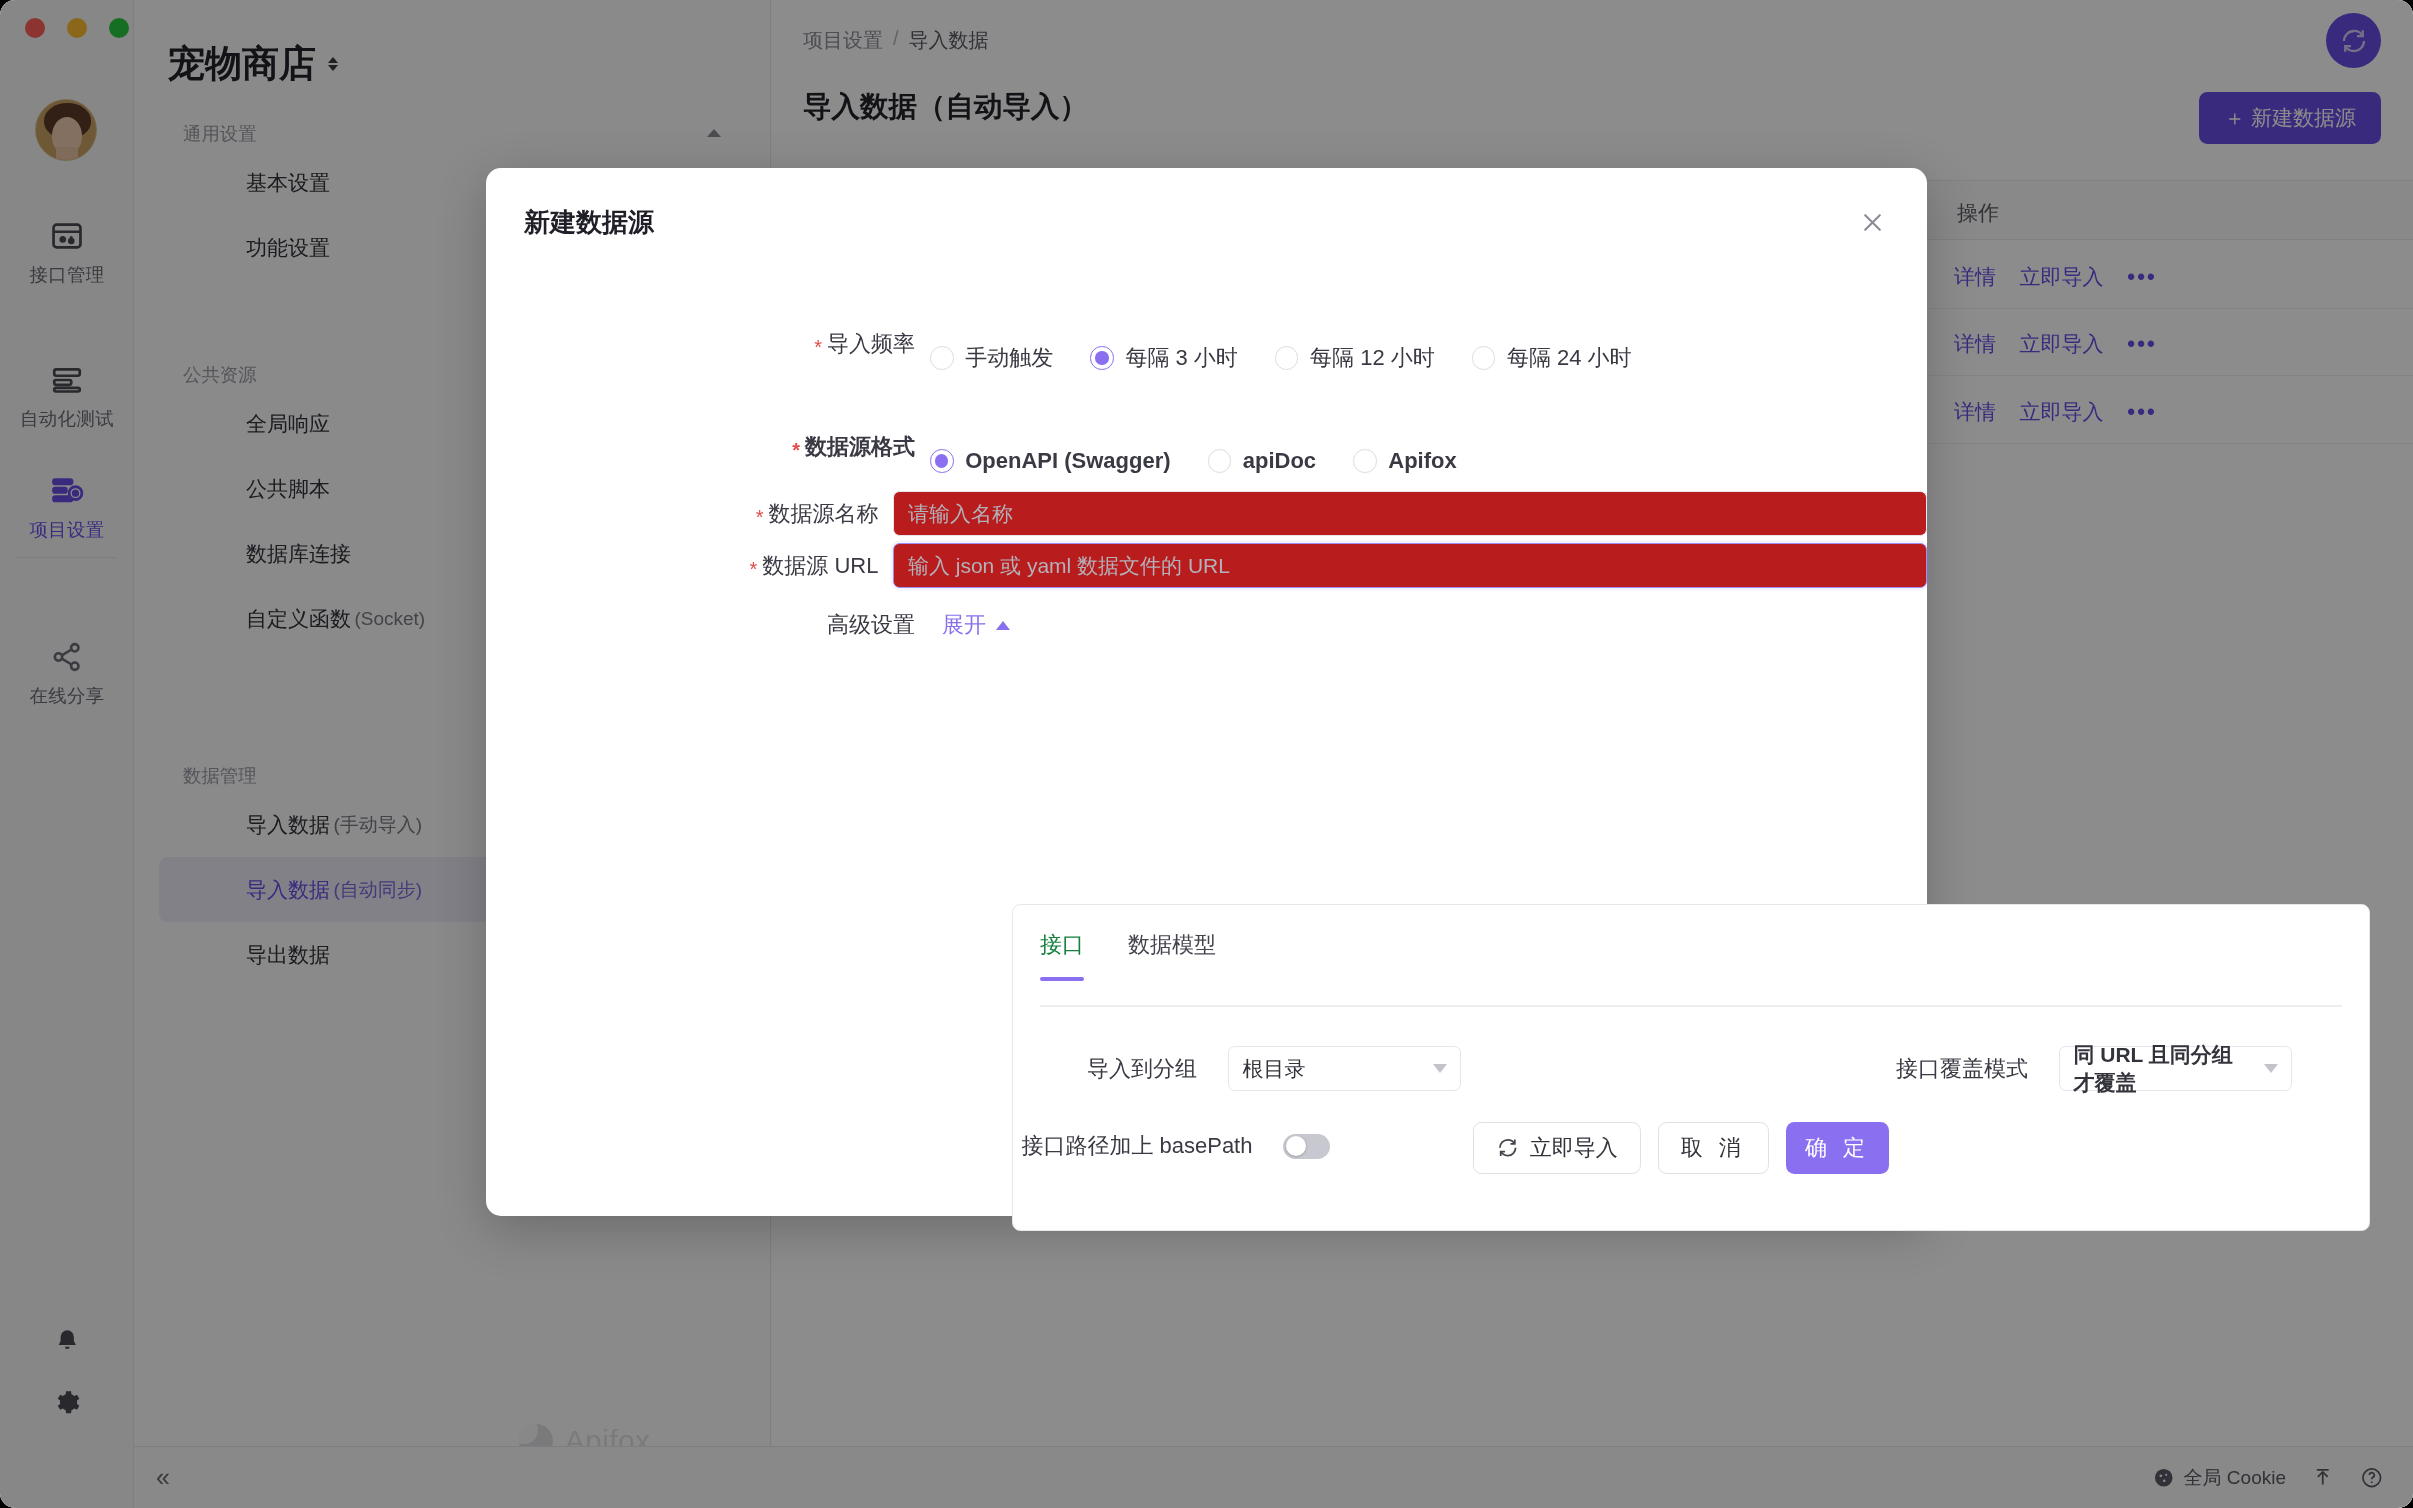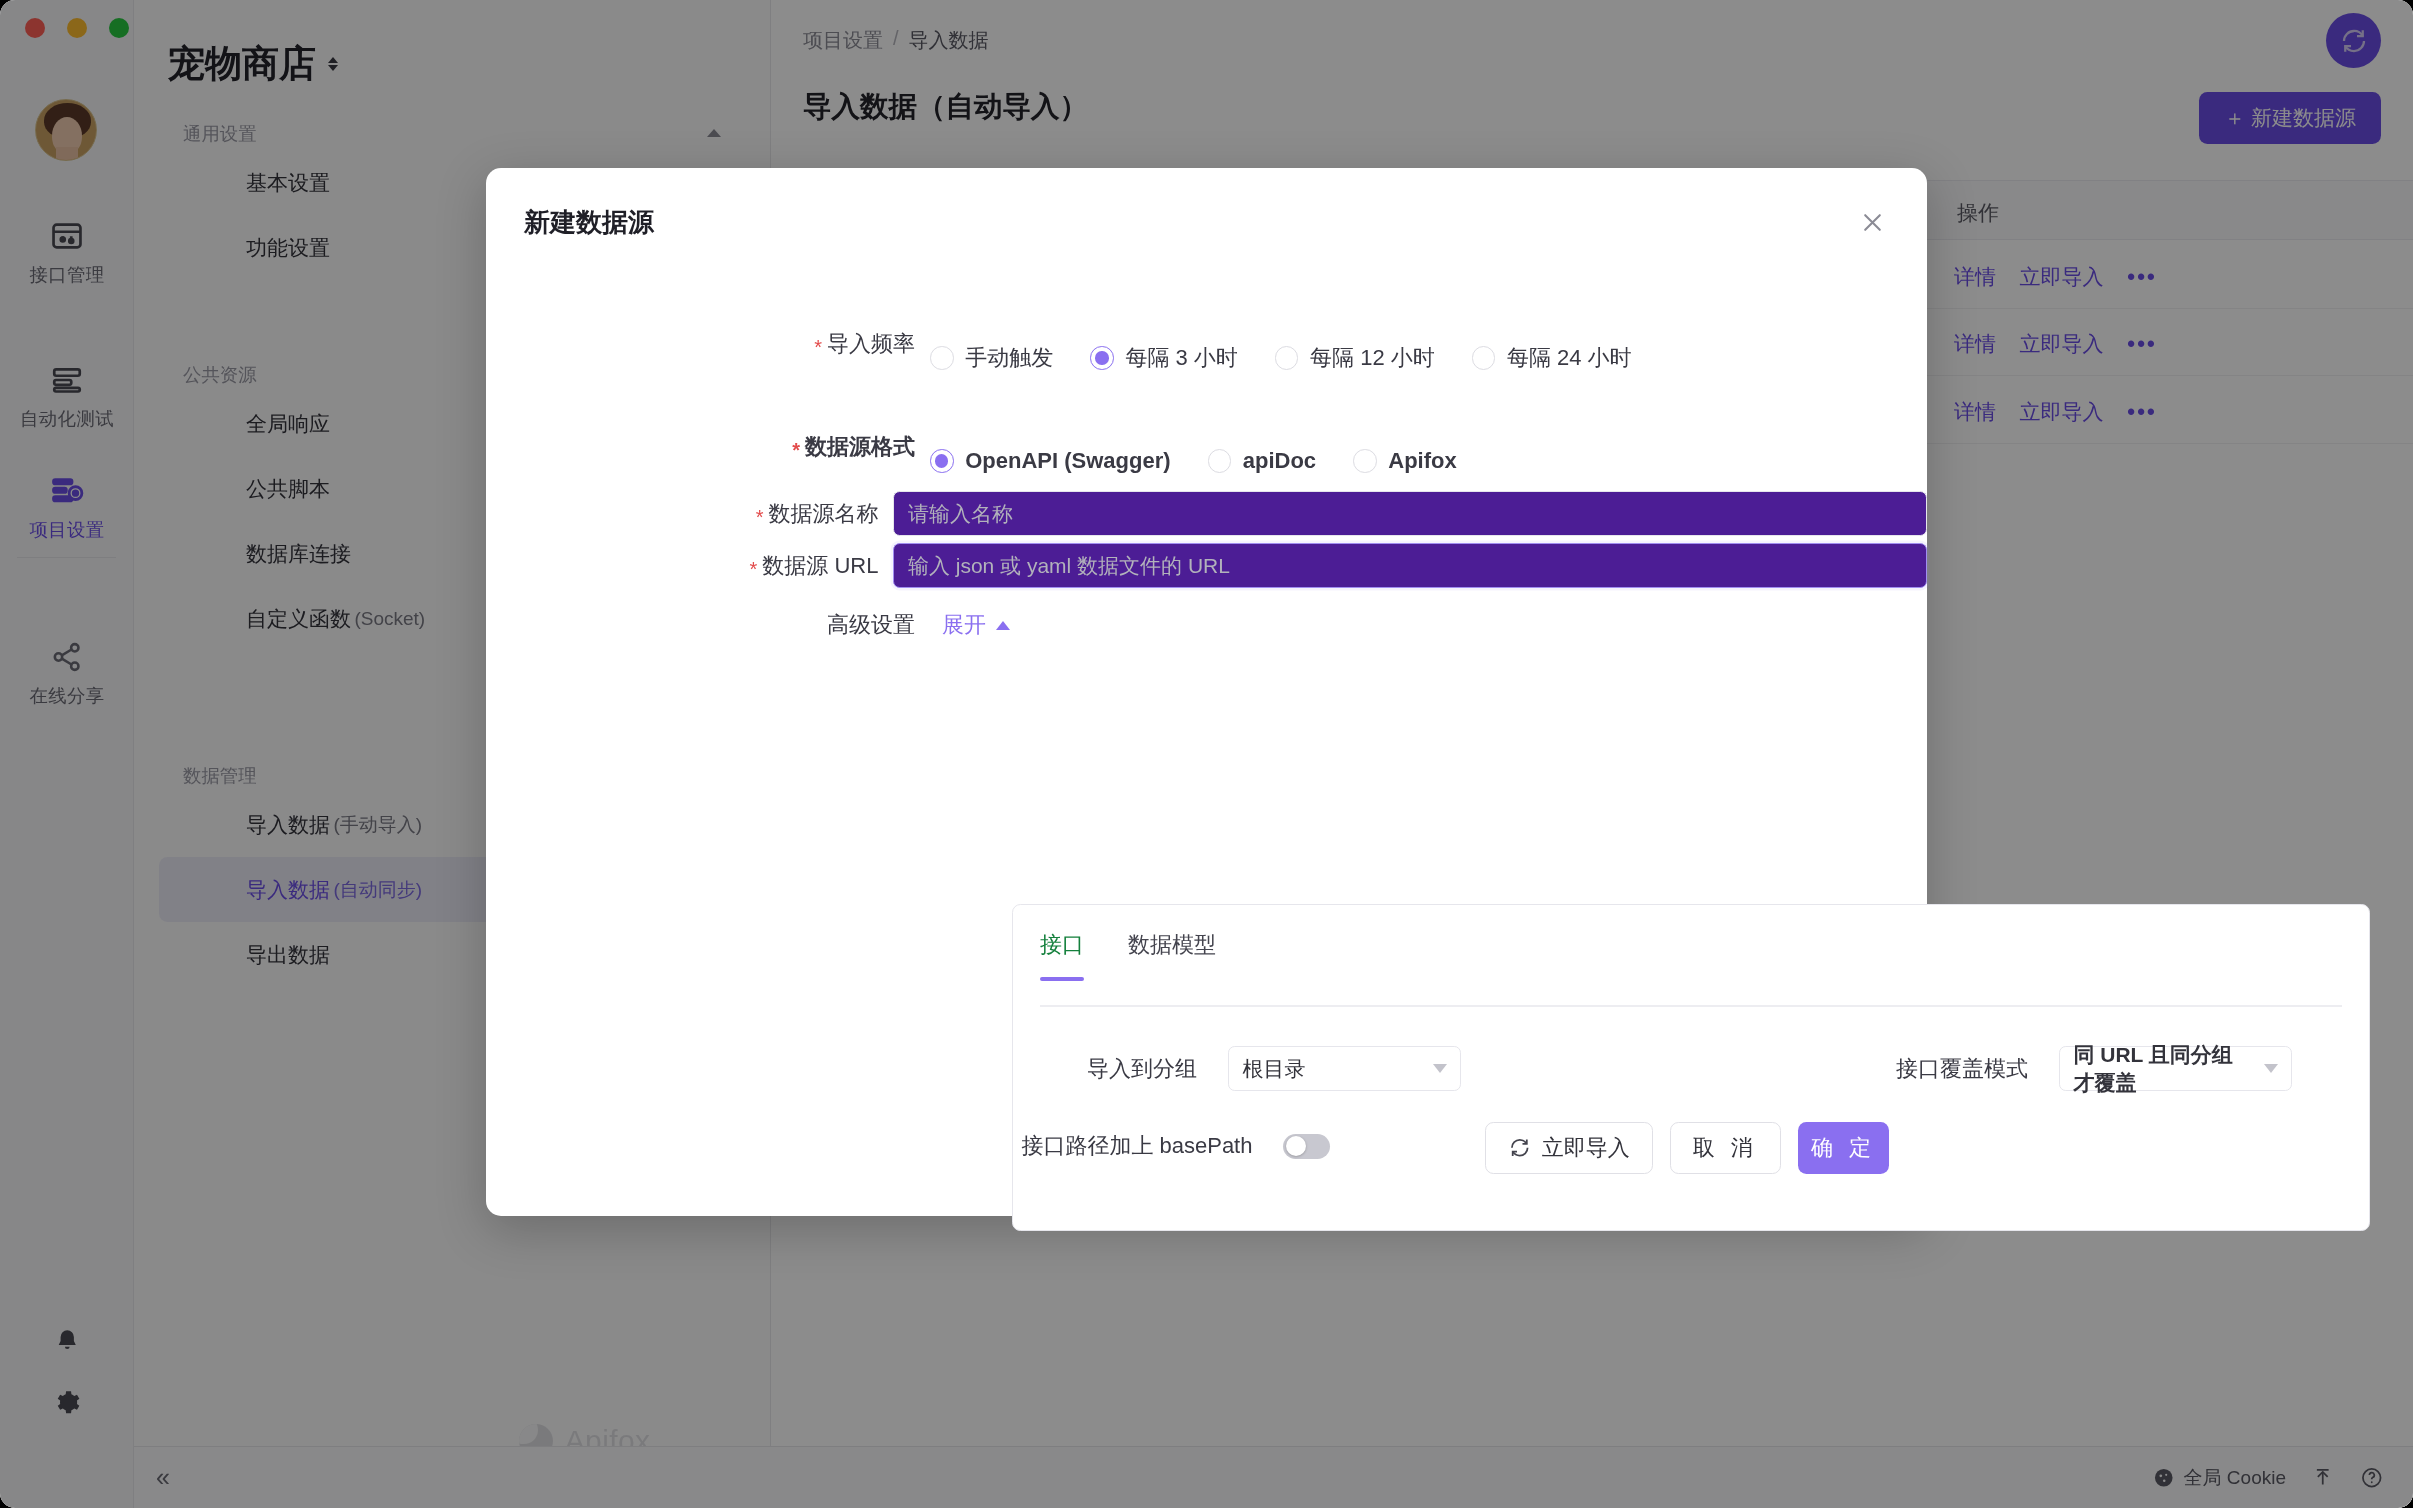--- a/index.html
+++ b/index.html
@@ -175,21 +175,21 @@
   .form-label .req { color:#e34c4c; margin-right:5px; font-size:20px; position:relative; top:3.4px; }
 
   .radio-group { display:flex; align-items:center; gap:0;margin-top:28px; }
   .radio-opt { display:flex; align-items:center; gap:11.7px; margin-right:37px; cursor:pointer; font-size:22px; color:#3a3a44; }
   .radio-box { width:23.5px;height:23.5px;border-radius:50%;border:1.7px solid #dcdce2; background:#fff; display:flex;align-items:center;justify-content:center; flex:none; }
   .radio-opt.checked .radio-box { border-color:#8a6ff0; }
   .radio-opt.checked .radio-box::after { content:""; width:13.4px;height:13.4px;border-radius:50%; background:#8a6ff0; }
 
   .text-input {
     height: 45px; border:0.8px solid #e6e6ec; border-radius:6.7px;
-    background:#4c1d95; display:flex; align-items:center; padding:0 13.4px;
+    background:#b91c1c; display:flex; align-items:center; padding:0 13.4px;
     font-size:21px; color:#b2b2bb; width: 1127px;
   }
   .text-input.focused { border:1.7px solid #a18ef2; box-shadow:0 0 0 2.5px rgba(161,142,242,.10); }
 
   #adv-toggle { display:flex; align-items:center; gap:10px; color:#8a6ff0; font-size:22px; cursor:pointer;margin-left:12px; }
   #adv-toggle .chev { width:0;height:0;border-left:7.5px solid transparent;border-right:7.5px solid transparent;border-bottom:9.2px solid #8a6ff0; }
 
   #adv-panel {
     position:absolute; left:526px; top:736px; width:1358px; height:327px;
     border:0.8px solid #e6e6ec; border-radius:8.4px; background:#fff;
@@ -212,21 +212,21 @@
   .switch { width:47px; height:25px; border-radius:12.6px; background:#c8c8d0; position:relative; cursor:pointer; flex:none; }
   .switch .knob { position:absolute; left:2.5px; top:2.5px; width:20px;height:20px;border-radius:50%;background:#fff; box-shadow:0 0.8px 2.5px rgba(0,0,0,.25); }
 
   #modal-footer { position:absolute; right:38px; bottom:42px; display:flex; align-items:center; gap:17px; }
   .btn {
     height:52px; border-radius:8.4px; font-size:22px; cursor:pointer;
     display:flex; align-items:center; justify-content:center; gap:10px;
     font-family:"Liberation Sans", sans-serif;
   }
   .btn-default { background:#fff; border:0.8px solid #e0e0e6; color:#33333b; padding:0 22px; }
-  .btn-primary { background:#8a6ff0; border:none; color:#fff; padding:0 13px; letter-spacing:5px; }
+  .btn-primary { background:#8a6ff0; border:none; color:#fff; padding:0 19px; letter-spacing:5px; }
   .btn-default.spaced { letter-spacing:5px; }
   .btn svg { width:23.5px;height:23.5px; }
 </style>
 </head>
 <body>
 
 <div id="app-window">
 
   <div id="rail">
 

